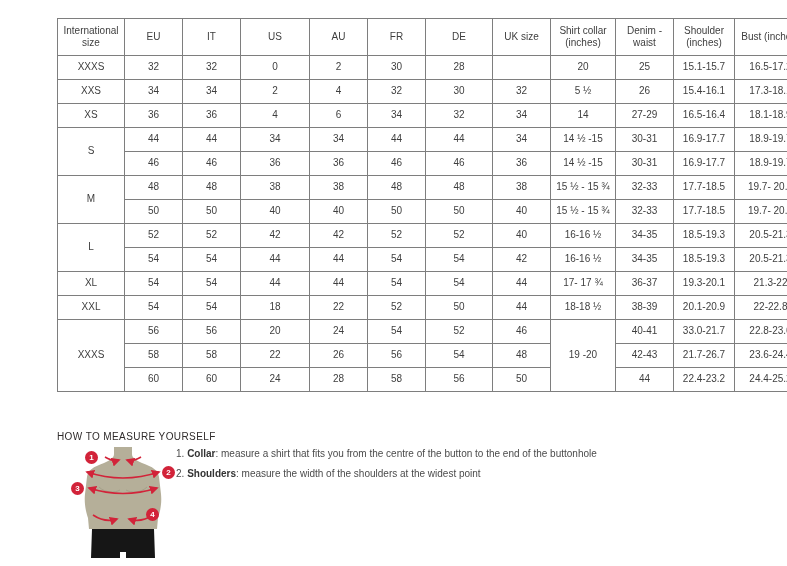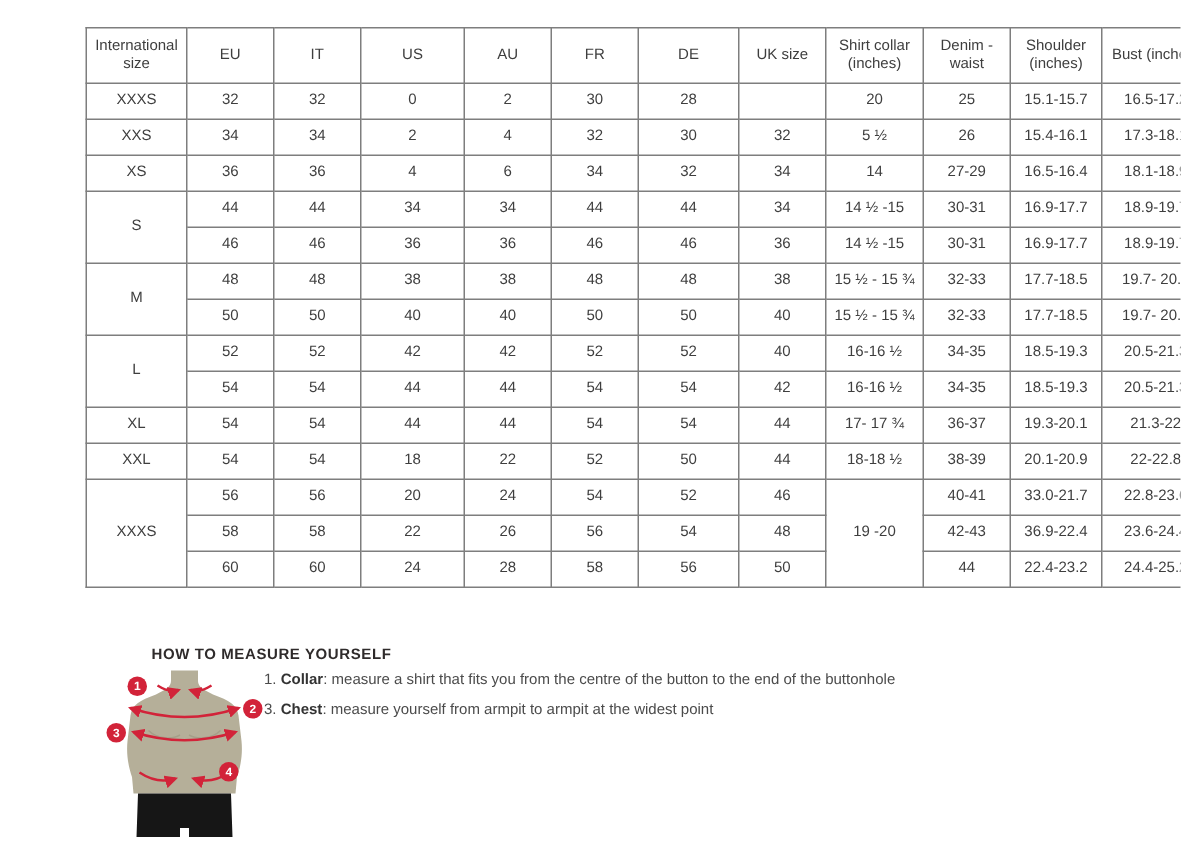--- a/index.html
+++ b/index.html
@@ -29,23 +29,22 @@
   .size-table thead tr{height:37px;}
   .size-table tbody tr{height:24px;}
   
   .c0{width:62px}.c1{width:53px}.c2{width:53px}.c3{width:64px}
   .c4{width:53px}.c5{width:53px}.c6{width:62px}.c7{width:53px}
   .c8{width:60px}.c9{width:53px}.c10{width:56px}.c11{width:67px}
 
   
   .measure-title{
     position:absolute;left:57px;top:431px;
-    font-size:10px;font-weight:bold;color:#2f2b2b;
+    font-size:10px;font-weight:normal;color:#2f2b2b;
     letter-spacing:0.4px;
-    margin-left:44px;
   }
   .figure{
     position:absolute;left:57px;top:446px;
     width:128px;height:118px;
   }
   .figure svg{position:absolute;left:0;top:0;}
   .marker{
     position:absolute;width:13px;height:13px;border-radius:50%;
     background:#d22339;color:#ffffff;
     font-size:8px;font-weight:bold;
@@ -252,21 +251,21 @@
         </tr>
         <tr>
           <td>58</td>
           <td>58</td>
           <td>22</td>
           <td>26</td>
           <td>56</td>
           <td>54</td>
           <td>48</td>
           <td>42-43</td>
-          <td>36.9-22.4</td>
+          <td>21.7-26.7</td>
           <td>23.6-24.4</td>
         </tr>
         <tr>
           <td>60</td>
           <td>60</td>
           <td>24</td>
           <td>28</td>
           <td>58</td>
           <td>56</td>
           <td>50</td>
@@ -311,16 +310,16 @@
       </g>
     </svg>
     <div class="marker m1">1</div>
     <div class="marker m2">2</div>
     <div class="marker m3">3</div>
     <div class="marker m4">4</div>
   </div>
 
   <div class="instructions" id="instructions">
       <div class="instr-item"><span>1. </span><b>Collar</b><span>: measure a shirt that fits you from the centre of the button to the end of the buttonhole</span></div>
-      <div class="instr-item"><span>3. </span><b>Chest</b><span>: measure yourself from armpit to armpit at the widest point</span></div>
+      <div class="instr-item"><span>2. </span><b>Shoulders</b><span>: measure the width of the shoulders at the widest point</span></div>
     </div>
 
 </div>
 
 </body></html>

